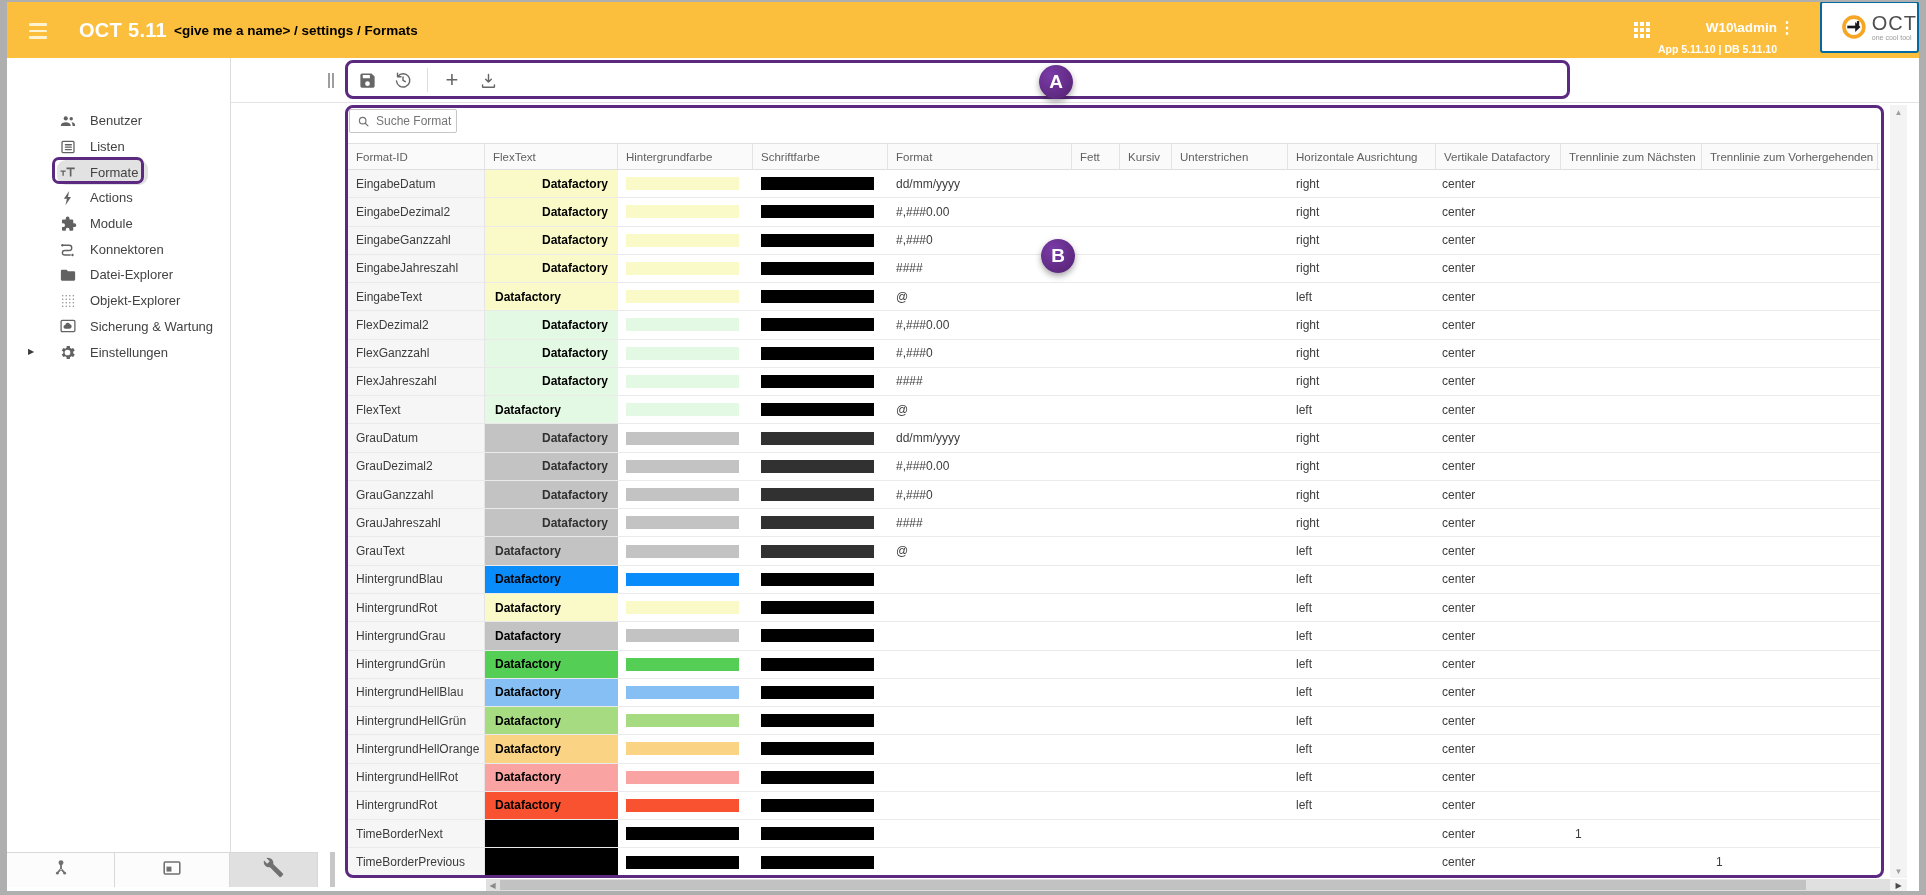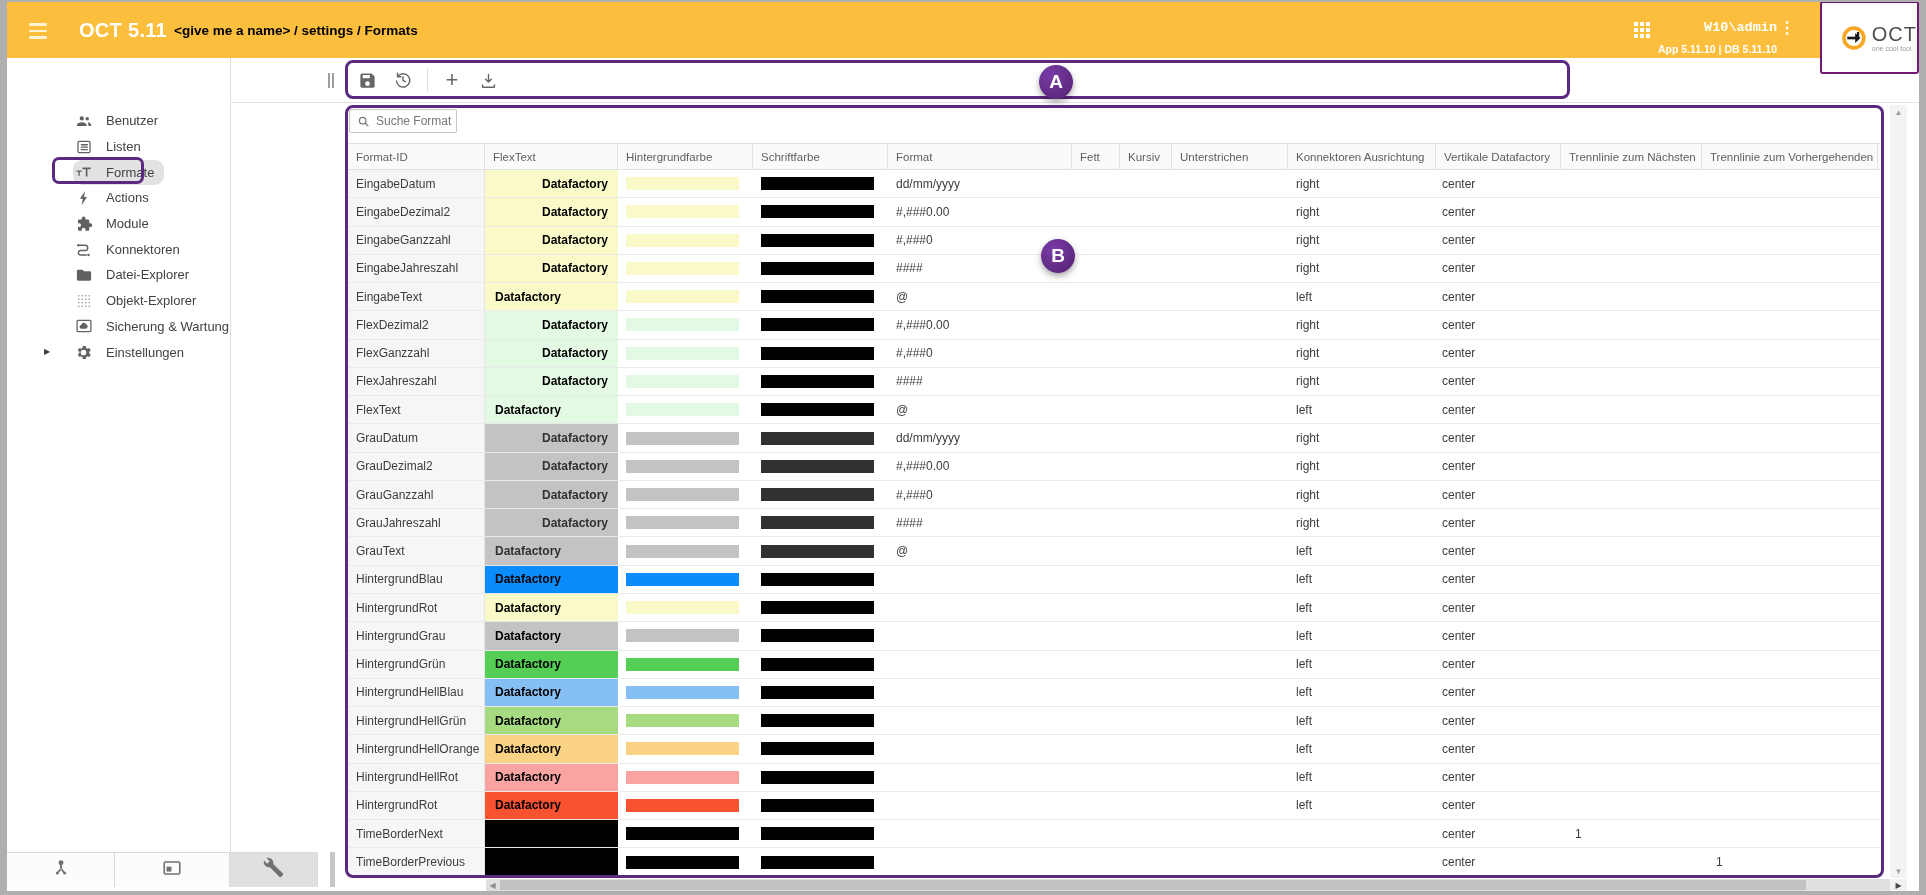--- a/index.html
+++ b/index.html
@@ -7,31 +7,31 @@
   .stage { position:relative; width:1926px; height:895px; background:#fff; overflow:hidden; }
   .frame { position:absolute; inset:0; border:7px solid #AFAFAF; border-top-width:2px; border-bottom-width:4px; pointer-events:none; z-index:40; }
 
   
   .appbar { position:absolute; left:7px; top:2px; right:7px; height:56px; background:#FBBE3D; z-index:5; }
   .hamburger { position:absolute; left:22px; top:21px; width:18px; cursor:pointer; }
   .hamburger div { height:2.6px; background:#FDF3D2; border-radius:1px; margin-bottom:4px; }
   .app-title { position:absolute; left:72px; top:17px; font-size:20px; font-weight:bold; color:#FFFFFF; letter-spacing:.3px; }
   .breadcrumb { position:absolute; left:167px; top:21px; font-size:13.5px; font-weight:bold; color:#000000; }
   .apps-grid { position:absolute; right:268px; top:19px; }
-  .appbar-user { position:absolute; right:142px; top:18px; font-size:13.5px; font-weight:bold; color:#fff;font-family:Liberation Mono, monospace; }
+  .appbar-user { position:absolute; right:142px; top:18px; font-size:13.5px; font-weight:bold; color:#fff; }
   .kebab { position:absolute; right:124px; top:16px; font-size:16px; font-weight:bold; color:#fff; }
   .appbar-version { position:absolute; right:142px; bottom:3px; font-size:10.5px; font-weight:bold; color:#fff; }
-  .logo-card { position:absolute; right:7px; top:1px; width:99px; height:73px; background:#fff; border:2px solid #701a75; border-radius:3px; display:flex; align-items:center; padding-left:18px; z-index:6; }
+  .logo-card { position:absolute; right:7px; top:1px; width:99px; height:52px; background:#fff; border:2px solid #0369a1; border-radius:3px; display:flex; align-items:center; padding-left:18px; z-index:6; }
   .logo-text { margin-left:4px; display:flex; flex-direction:column; align-items:flex-start; }
   .logo-name { font-size:20px; color:#4F4F4F; letter-spacing:1px; line-height:20px; }
   .logo-tagline { font-size:7px; color:#9B9B9B; margin-top:1px; }
 
   
   .sidebar { position:absolute; left:7px; top:58px; width:224px; height:794px; background:#fff; border-right:1px solid #DCDCDC; z-index:4; }
-  .nav { position:absolute; top:50px; left:0; right:0;margin-left:16px; }
+  .nav { position:absolute; top:50px; left:0; right:0; }
   .nav-item { position:relative; height:25.7px; display:flex; align-items:center; padding-left:50px; cursor:pointer; }
   .nav-pill { display:inline-flex; align-items:center; padding:3px 10px 3px 1px; border-radius:2px; }
   .nav-item.active .nav-pill { background:#E2E2E2;border-radius:9px; }
   .nav-ic { width:19px; height:19px; display:flex; align-items:center; justify-content:center; }
   .nav-label { margin-left:13px; font-size:13px; color:#424242; white-space:nowrap; }
   .expander { position:absolute; left:21px; top:8px; font-size:8px; color:#3c3c3c; }
   .tabs { position:absolute; left:7px; top:852px; width:311px; height:35px; display:flex; border-top:1px solid #D8D8D8; background:#FCFCFC; z-index:6; }
   .tab { display:flex; align-items:center; justify-content:center; border-right:1px solid #D8D8D8; cursor:pointer; }
   .tab.active { background:#E0E0E0; }
   .resize-nub { position:absolute; left:330px; top:852px; width:5px; height:35px; background:#C7C7C7; z-index:6; }
@@ -317,21 +317,21 @@
   <div class="gridwrap">
     <div class="thead" id="thead">
         <div class="th">Format-ID</div>
         <div class="th">FlexText</div>
         <div class="th">Hintergrundfarbe</div>
         <div class="th">Schriftfarbe</div>
         <div class="th">Format</div>
         <div class="th">Fett</div>
         <div class="th">Kursiv</div>
         <div class="th">Unterstrichen</div>
-        <div class="th">Konnektoren Ausrichtung</div>
+        <div class="th">Horizontale Ausrichtung</div>
         <div class="th">Vertikale Datafactory</div>
         <div class="th">Trennlinie zum Nächsten</div>
         <div class="th">Trennlinie zum Vorhergehenden</div>
       </div>
     <div id="tbody">
         <div class="trow">
           <div class="td c-id">EingabeDatum</div>
           <div class="td c-prev" style="background: rgb(250, 250, 200); color: rgb(0, 0, 0); justify-content: flex-end;">Datafactory</div>
           <div class="td ">
             <span class="bar" style="background: rgb(250, 250, 200);"></span>

